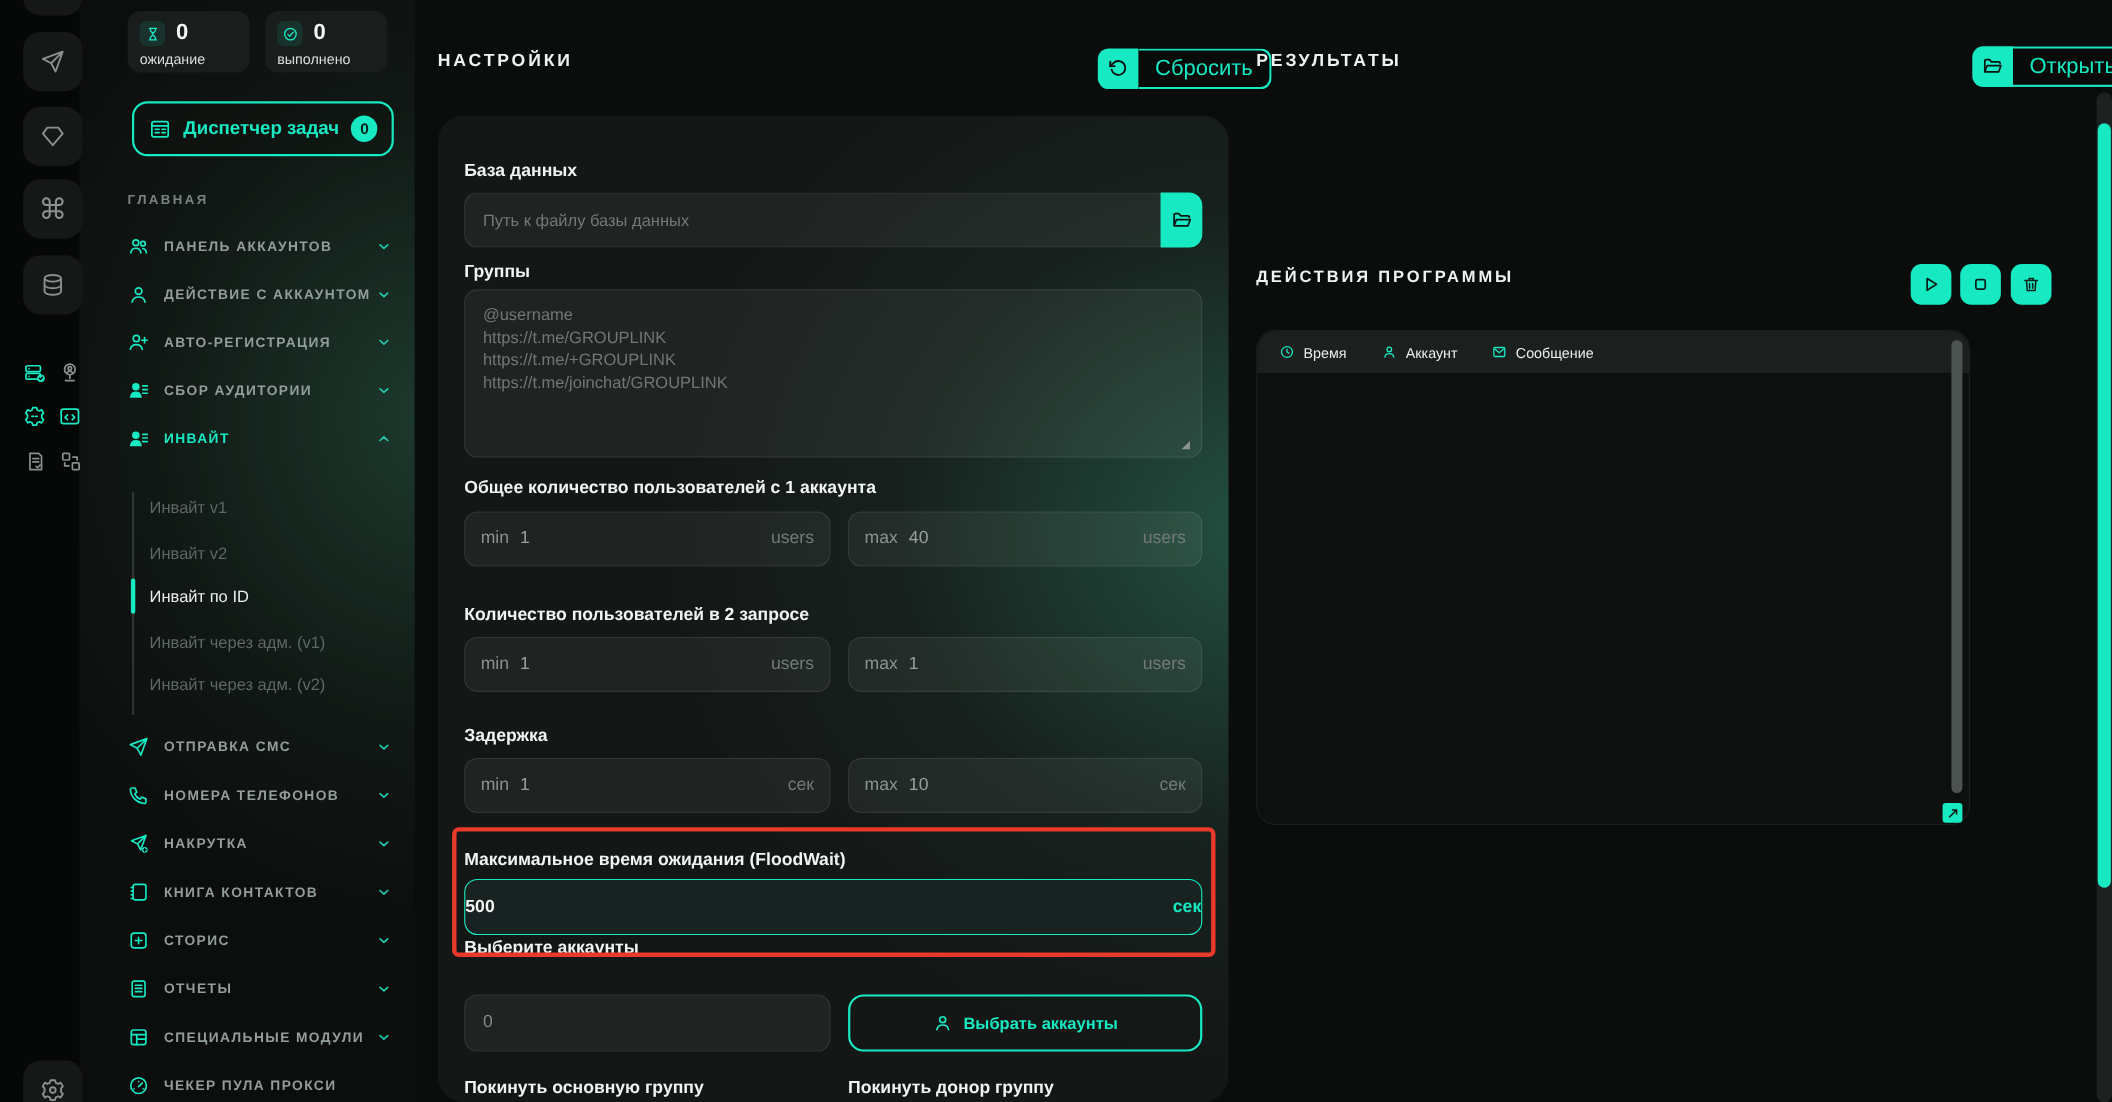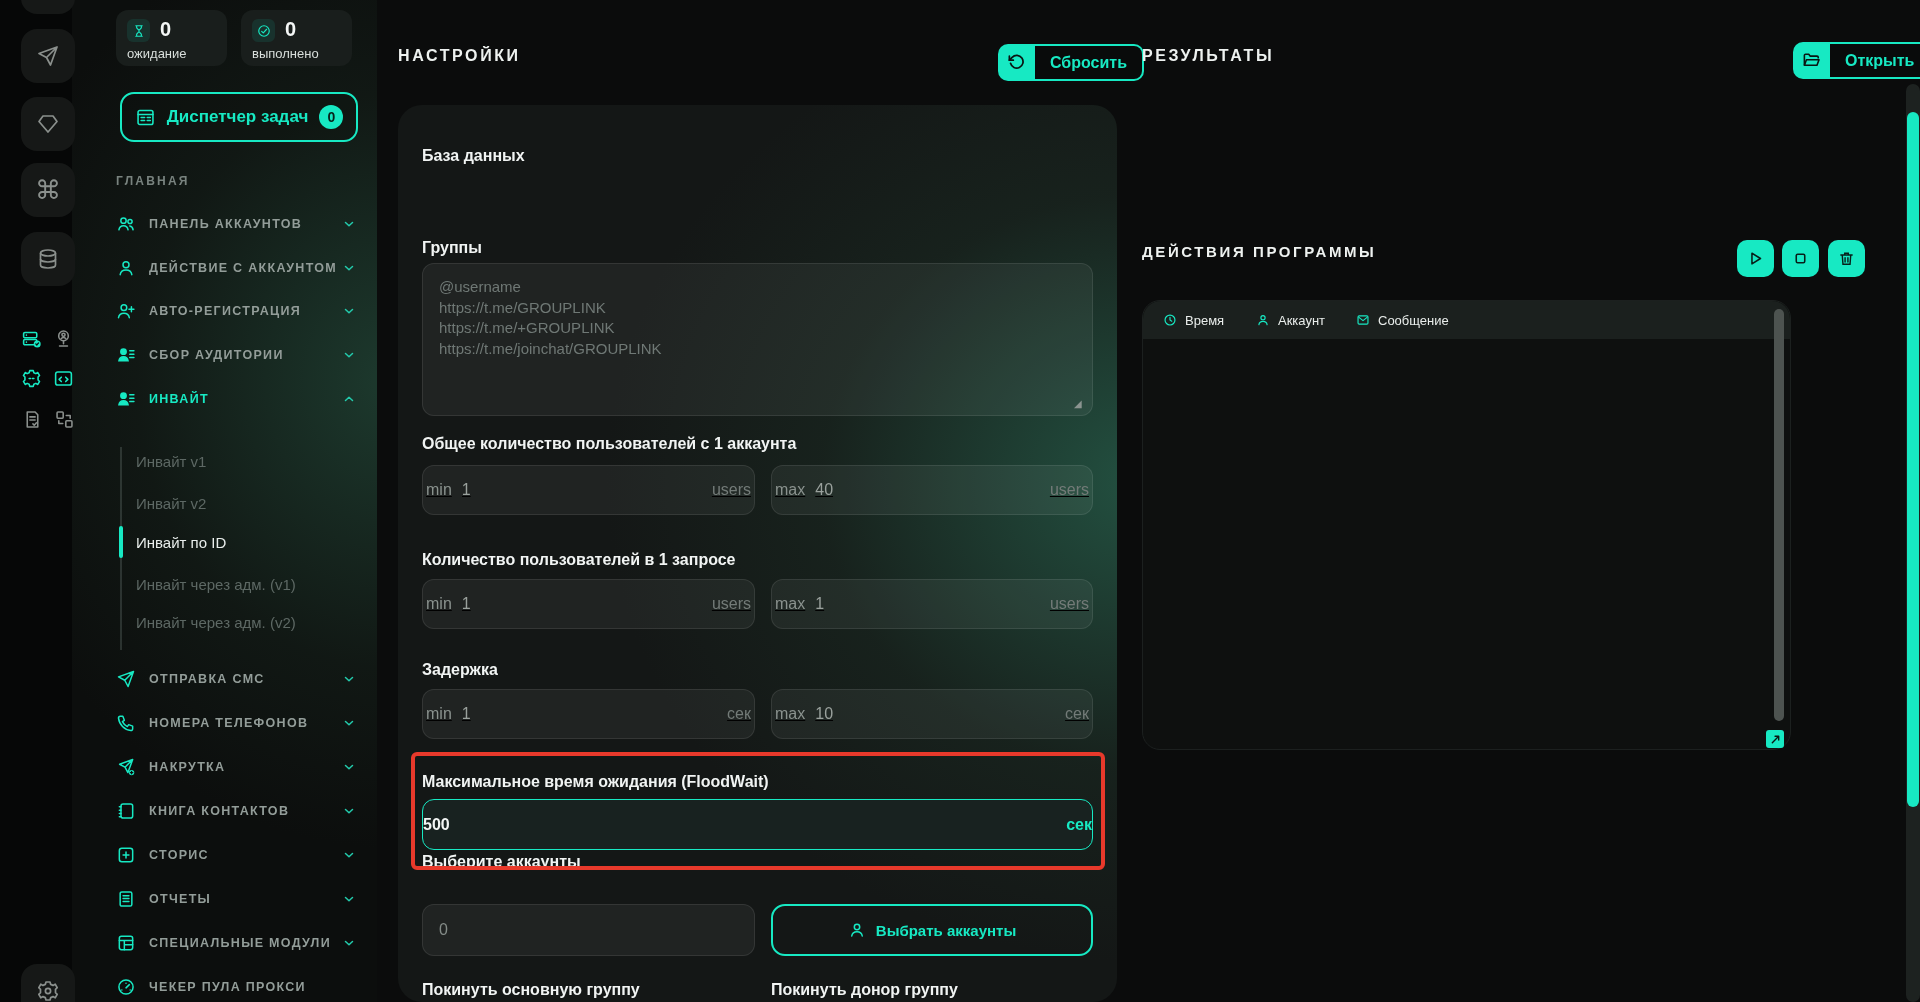--- a/index.html
+++ b/index.html
@@ -58,21 +58,21 @@
   .active-bar { position:absolute; left:47px; top:526px; width:4px; height:32px; background:#17e9c3; border-radius:2px; }
 
   
   .pane-title { position:absolute; font-size:16px; font-weight:700; letter-spacing:2.6px; color:#eef2f0; }
 
   .btn-split { position:absolute; height:37px; display:inline-flex; cursor:pointer; }
   .btn-split .sq { width:37px; height:37px; background:#17e9c3; border-radius:10px 0 0 10px;
                    display:flex; align-items:center; justify-content:center; color:#0a1512; }
   .btn-split .sq svg { width:19px; height:19px; }
   .btn-split .txt { border:2px solid #17e9c3; border-left:none; border-radius:0 10px 10px 0;
-                    color:#17e9c3; font-size:16px; font-weight:700; padding:0 15px;
+                    color:#17e9c3; font-size:20px; font-weight:400; padding:0 15px;
                     display:flex; align-items:center; background:rgba(8,10,9,.4); }
 
   
   .settings-card { position:absolute; left:398px; top:105px; width:719px; height:897px; border-radius:24px;
        background: radial-gradient(720px 640px at 104% 42%, #235141 0%, rgba(26,42,34,.55) 45%, rgba(19,22,20,0) 75%), #141716; }
   .f-label { position:absolute; left:24px; font-size:16px; font-weight:700; color:#f1f4f3; }
   .inp { background:rgba(255,255,255,.055); border:1px solid rgba(255,255,255,.09); border-radius:12px; }
   .row { position:absolute; left:24px; width:671px; display:flex; gap:16px; }
 
   .db-row { height:50px; }
@@ -83,21 +83,21 @@
   .folder-btn { width:38px; height:50px; margin-left:-16px; background:#17e9c3; border:none;
                 border-radius:0 12px 12px 0; display:flex; align-items:center; justify-content:center;
                 color:#0c1713; cursor:pointer; }
   .folder-btn svg { width:19px; height:19px; }
 
   .groups-area { position:absolute; left:24px; width:671px; height:153px; padding:13px 16px;
                  font-size:15px; line-height:1.38; color:#e7ebe9; resize:none; outline:none; font-family:inherit; }
   .groups-area::placeholder { color:#6f7875; }
   .resize-grip-ta { position:absolute; left:676px; font-size:10px; color:#8b9490; pointer-events:none; }
 
-  .mm { flex:none; height:50px; display:flex; align-items:center; padding:0 3px; cursor:text;text-decoration:underline; }
+  .mm { flex:none; height:50px; display:flex; align-items:center; padding:0 14px; cursor:text; }
   .mm .pre { font-size:16px; color:#8a928e; margin-right:10px; }
   .mm input { width:60px; background:transparent; border:none; outline:none; font-size:16px;
               color:#9aa19d; font-family:inherit; }
   .mm input::placeholder { color:#9aa19d; }
   .mm .unit { margin-left:auto; font-size:16px; color:#737b78; }
   .mm.c1 { width:333px; } .mm.c2 { width:322px; }
 
   .fw-input { position:absolute; left:24px; width:671px; height:51px; background:#182220;
               border:1.5px solid #17e9c3; border-radius:12px; display:flex; align-items:center; padding:0 0; }
   .fw-input input { flex:1; background:transparent; border:none; outline:none; font-size:16px;
@@ -468,20 +468,33 @@
           <path d="M3 4v5h5"></path>
           <path d="M4.5 13a8 8 0 1 0 2-7.5L3 9"></path>
         </svg>
     </span>
     <span class="txt">Сбросить</span>
   </div>
 
   <div class="settings-card">
 
     <div class="f-label" style="top:42px;">База данных</div>
+    <div class="row db-row" style="top:70px;">
+      <div class="inp db-input">
+        <input type="text" placeholder="Путь к файлу базы данных" style="">
+      </div>
+      <button class="folder-btn">
+        <span>
+          <svg viewBox="0 0 24 24" fill="none" stroke="currentColor" stroke-width="2" stroke-linejoin="round">
+              <path d="M3 18V5.5A1.5 1.5 0 0 1 4.5 4h4l2 2.5H19A1.5 1.5 0 0 1 20.5 8v1.5"></path>
+              <path d="M3 18l2.6-7h15.9l-2.6 7z"></path>
+            </svg>
+        </span>
+      </button>
+    </div>
 
     <div class="f-label" style="top:134px;">Группы</div>
     <textarea class="inp groups-area" style="top: 158px;" placeholder="@username
 https://t.me/GROUPLINK
 https://t.me/+GROUPLINK
 https://t.me/joinchat/GROUPLINK"></textarea>
     <div class="resize-grip-ta" style="top:293px;">◢</div>
 
     <div class="f-label" style="top:330px;">Общее количество пользователей с 1 аккаунта</div>
     <div class="row" style="top:360px;">
@@ -490,21 +503,21 @@
         <input type="text" placeholder="1" style="">
         <span class="unit">users</span>
       </div>
       <div class="inp mm c2">
         <span class="pre">max</span>
         <input type="text" placeholder="40" style="">
         <span class="unit">users</span>
       </div>
     </div>
 
-    <div class="f-label" style="top:446px;">Количество пользователей в 1 запросе</div>
+    <div class="f-label" style="top:446px;">Количество пользователей в 2 запросе</div>
     <div class="row" style="top:474px;">
       <div class="inp mm c1">
         <span class="pre">min</span>
         <input type="text" placeholder="1" style="">
         <span class="unit">users</span>
       </div>
       <div class="inp mm c2">
         <span class="pre">max</span>
         <input type="text" placeholder="1" style="">
         <span class="unit">users</span>

